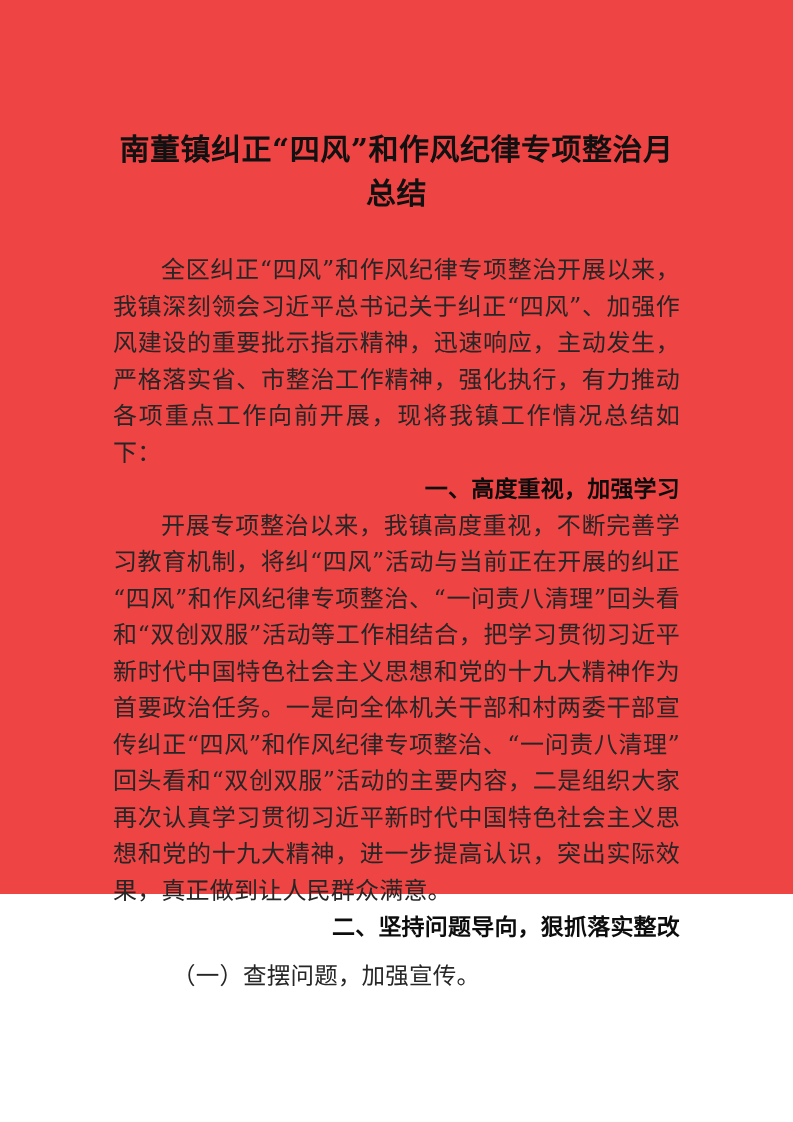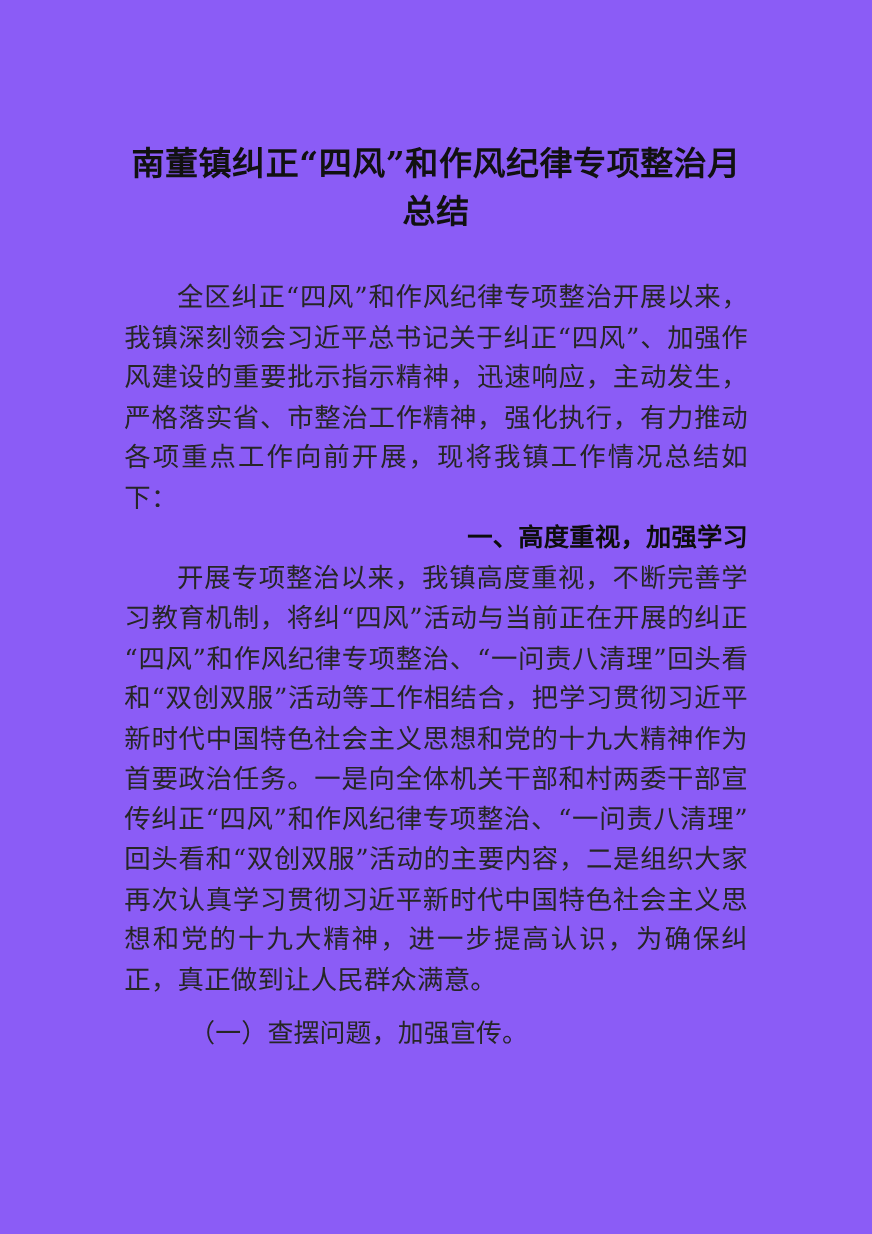--- a/index.html
+++ b/index.html
@@ -14,22 +14,22 @@
     overflow: hidden;
     font-family: "DejaVu Serif", "Liberation Serif", serif;
     color: #1a1a1a;
     -webkit-font-smoothing: antialiased;
   }
 
   .page {
     position: relative;
     box-sizing: border-box;
     width: 793px;
-    height: 1122px;
-    background: #8b5cf6;
+    height: 894px;
+    background: #ef4444;
     padding: 0;
   }
 
   .content {
     position: absolute;
     left: 113px;
     top: 0;
     width: 567px;
   }
 
@@ -98,20 +98,21 @@
 
     <h1 class="doc-title">
       <span>南董镇纠正“四风”和作风纪律专项整治月</span><br>
       <span>总结</span>
     </h1>
 
     <p class="para first-body">全区纠正“四风”和作风纪律专项整治开展以来，我镇深刻领会习近平总书记关于纠正“四风”、加强作风建设的重要批示指示精神，迅速响应，主动发生，严格落实省、市整治工作精神，强化执行，有力推动各项重点工作向前开展，现将我镇工作情况总结如下：</p>
 
     <h2 class="section-heading">一、高度重视，加强学习</h2>
 
-    <p class="para">开展专项整治以来，我镇高度重视，不断完善学习教育机制，将纠“四风”活动与当前正在开展的纠正“四风”和作风纪律专项整治、“一问责八清理”回头看和“双创双服”活动等工作相结合，把学习贯彻习近平新时代中国特色社会主义思想和党的十九大精神作为首要政治任务。一是向全体机关干部和村两委干部宣传纠正“四风”和作风纪律专项整治、“一问责八清理”回头看和“双创双服”活动的主要内容，二是组织大家再次认真学习贯彻习近平新时代中国特色社会主义思想和党的十九大精神，进一步提高认识，为确保纠正，真正做到让人民群众满意。</p>
+    <p class="para">开展专项整治以来，我镇高度重视，不断完善学习教育机制，将纠“四风”活动与当前正在开展的纠正“四风”和作风纪律专项整治、“一问责八清理”回头看和“双创双服”活动等工作相结合，把学习贯彻习近平新时代中国特色社会主义思想和党的十九大精神作为首要政治任务。一是向全体机关干部和村两委干部宣传纠正“四风”和作风纪律专项整治、“一问责八清理”回头看和“双创双服”活动的主要内容，二是组织大家再次认真学习贯彻习近平新时代中国特色社会主义思想和党的十九大精神，进一步提高认识，突出实际效果，真正做到让人民群众满意。</p>
 
+    <h2 class="section-heading">二、坚持问题导向，狠抓落实整改</h2>
 
     <p class="sub-heading">（一）查摆问题，加强宣传。</p>
 
 
   </div>
 </div>
 
 </body></html>

